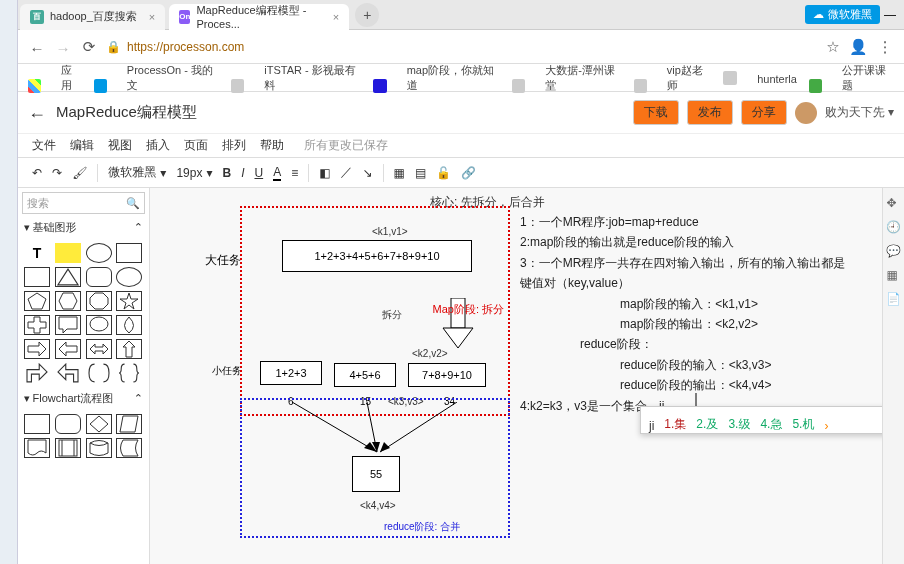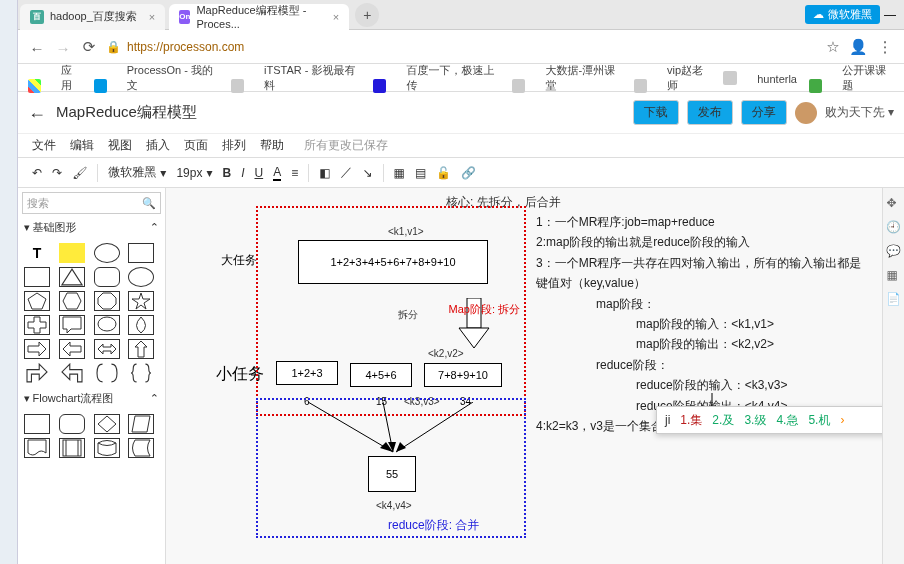--- a/index.html
+++ b/index.html
@@ -22,57 +22,57 @@
 .bm{display:flex;align-items:flex-end;gap:20px}
 .bm-ic{width:14px;height:14px;background:#ccc;border-radius:2px;display:inline-block}
 .bm-ic.apps{background:linear-gradient(45deg,#f44 25%,#4af 25% 50%,#ff4 50% 75%,#4f4 75%)}
 .bm-ic.pon{background:#0099e5}
 .bm-ic.baidu{background:#2319dc}
 .bm-ic.green{background:#4a4}
 .app-header{height:42px;display:flex;align-items:center;padding:0 10px;border-bottom:1px solid #eee}
 .back-arrow{font-size:18px;color:#333;margin-right:10px}
 .doc-title{font-size:15px;color:#333}
 .header-right{margin-left:auto;display:flex;align-items:center;gap:8px}
-.hbtn{border:1px solid #ccc;padding:3px 10px;border-radius:3px;color:#333;font-size:12px;background:#0ea5e9}
+.hbtn{border:1px solid #ccc;padding:3px 10px;border-radius:3px;color:#333;font-size:12px;background:#f97316}
 .avatar{width:22px;height:22px;border-radius:50%;background:#c96}
 .username{font-size:12px;color:#555}
 .menu-bar{height:24px;display:flex;align-items:center;gap:14px;padding:0 14px;border-bottom:1px solid #ddd;font-size:12px;color:#333}
 .menu-saved{color:#999;margin-left:6px}
 .toolbar{height:30px;display:flex;align-items:center;gap:10px;padding:0 14px;border-bottom:1px solid #ddd;font-size:12px;color:#333}
 .tb-sep{width:1px;height:18px;background:#ddd}
 .font-sel{display:flex;align-items:center;gap:4px}
 .bold{font-weight:bold}.ital{font-style:italic}.ul{text-decoration:underline}
 .main{display:flex;height:376px;position:relative}
-.sidebar{width:148px;border-right:1px solid #ddd;padding:4px;overflow:hidden}
+.sidebar{width:132px;border-right:1px solid #ddd;padding:4px;overflow:hidden}
 .search-box{width:100%;height:22px;border:1px solid #ccc;padding:0 4px;font-size:11px;color:#999;display:flex;align-items:center;justify-content:space-between}
 .shape-cat{font-size:11px;padding:6px 2px;color:#333;display:flex;align-items:center;justify-content:space-between}
 .shapes-grid{display:grid;grid-template-columns:repeat(4,1fr);gap:4px;padding:2px}
 .shape{width:26px;height:20px;border:1px solid #333;display:flex;align-items:center;justify-content:center;font-size:10px}
 .shape.txt{border:none;font-weight:bold;font-size:14px}
 .shape.note{border:none;background:#ffeb3b}
 .shape.circ{border-radius:50%}
 .shape svg{width:100%;height:100%}
 .watermark{position:absolute;left:2px;top:425px;font-size:12px;color:#888;text-shadow:1px 1px 2px #fff;font-weight:bold}
 .canvas{flex:1;background:#f8f8f8;position:relative;overflow:hidden}
 .canvas-inner{position:absolute;left:10px;top:0;width:720px;height:360px}
 .label-big{position:absolute;left:45px;top:64px;font-size:12px;writing-mode:horizontal-tb}
-.label-small{position:absolute;left:40px;top:176px;font-size:16px}
+.label-small{position:absolute;left:52px;top:176px;font-size:10px}
 .core-text{position:absolute;left:270px;top:6px;font-size:12px;color:#333}
 .red-box{position:absolute;left:80px;top:18px;width:270px;height:210px;border:2px dotted #d00}
 .blue-box{position:absolute;left:80px;top:210px;width:270px;height:140px;border:2px dotted #22d}
 .task-box{position:absolute;border:1px solid #000;background:#fff;display:flex;align-items:center;justify-content:center;font-size:11px}
 .kv-label{position:absolute;font-size:10px;color:#333}
 .map-label{position:absolute;right:4px;top:94px;font-size:11px;color:#d00}
-.reduce-label{position:absolute;left:130px;bottom:2px;font-size:12px;color:#22d}
+.reduce-label{position:absolute;left:142px;bottom:2px;font-size:10px;color:#22d}
 .arrow-down{position:absolute;left:196px;top:90px}
 .text-block{position:absolute;left:360px;top:24px;font-size:12px;line-height:1.7;color:#222;width:370px}
 .text-block div{white-space:nowrap}
 .indent1{padding-left:60px}.indent2{padding-left:100px}
 .cursor-mark{position:absolute;left:530px;top:205px;width:12px;height:16px}
-.ime-panel{position:absolute;left:480px;top:218px;width:260px;height:28px;background:#fff;border:1px solid #ccc;box-shadow:0 2px 6px rgba(0,0,0,.2);display:flex;align-items:center;gap:10px;padding:8px 8px;font-size:12px}
+.ime-panel{position:absolute;left:480px;top:218px;width:260px;height:28px;background:#fff;border:1px solid #ccc;box-shadow:0 2px 6px rgba(0,0,0,.2);display:flex;align-items:flex-end;gap:10px;padding:0 8px;font-size:12px}
 .ime-panel .c1{color:#b91c1c}
 .ime-panel .cn{color:#1a6}
 .ime-s{position:absolute;right:-4px;top:-10px;width:20px;height:20px;background:#d00;color:#fff;border-radius:3px;display:flex;align-items:center;justify-content:center;font-style:italic;font-weight:bold}
 .right-tools{position:absolute;right:0;top:0;width:22px;background:#f4f4f4;height:100%;border-left:1px solid #ddd;display:flex;flex-direction:column;align-items:center;gap:10px;padding-top:8px}
 .rt-ic{width:14px;height:14px;color:#666;font-size:12px}
 .small-num{position:absolute;font-size:10px}
 .left-strip{width:18px;background:#e8eef4;border-right:1px solid #ccd}
 </style>
 </head>
 <body>
@@ -122,21 +122,21 @@
   <div class="bm">
         <span class="bm-ic pon"></span>
         <span>ProcessOn - 我的文</span>
       </div>
   <div class="bm">
         <span class="bm-ic"></span>
         <span>iTSTAR - 影视最有料</span>
       </div>
   <div class="bm">
         <span class="bm-ic baidu"></span>
-        <span>百度一下，极速上传</span>
+        <span>map阶段，你就知道</span>
       </div>
   <div class="bm">
         <span class="bm-ic"></span>
         <span>大数据-潭州课堂</span>
       </div>
   <div class="bm">
         <span class="bm-ic"></span>
         <span>vip赵老师</span>
       </div>
   <div class="bm">
@@ -342,21 +342,21 @@
   </div>
 
   <div class="canvas">
     <div class="canvas-inner">
       <div class="core-text">核心: 先拆分，后合并</div>
       <div class="label-big">大任务</div>
       <div class="label-small">小任务</div>
 
       <div class="red-box">
         <div class="kv-label" style="left:130px;top:18px">&lt;k1,v1&gt;</div>
-        <div class="task-box" style="left:40px;top:32px;width:190px;height:44px">
+        <div class="task-box" style="left:40px;top:32px;width:190px;height:32px">
               <span>1+2+3+4+5+6+7+8+9+10</span>
             </div>
         <svg class="arrow-down" width="40" height="52">
               <rect x="13" y="0" width="14" height="30" fill="#fff" stroke="#000"></rect>
               <polygon points="5,30 35,30 20,50" fill="#fff" stroke="#000"></polygon>
             </svg>
         <div class="kv-label" style="left:140px;top:100px">拆分</div>
         <div class="map-label">Map阶段: 拆分</div>
         <div class="kv-label" style="left:170px;top:140px">&lt;k2,v2&gt;</div>
         <div class="task-box" style="left:18px;top:153px;width:62px;height:24px">
@@ -389,21 +389,20 @@
             </div>
         <div class="kv-label" style="left:118px;top:100px">&lt;k4,v4&gt;</div>
         <div class="reduce-label">reduce阶段: 合并</div>
       </div>
 
       <div class="text-block">
         <div>1：一个MR程序:job=map+reduce</div>
         <div>2:map阶段的输出就是reduce阶段的输入</div>
         <div>3：一个MR程序一共存在四对输入输出，所有的输入输出都是</div>
         <div>键值对（key,value）</div>
-        <div class="indent1">map阶段：</div>
         <div class="indent2">map阶段的输入：&lt;k1,v1&gt;</div>
         <div class="indent2">map阶段的输出：&lt;k2,v2&gt;</div>
         <div class="indent1">reduce阶段：</div>
         <div class="indent2">reduce阶段的输入：&lt;k3,v3&gt;</div>
         <div class="indent2">reduce阶段的输出：&lt;k4,v4&gt;</div>
         <div>4:k2=k3，v3是一个集合，ji</div>
       </div>
 
       <svg class="cursor-mark">
             <line x1="6" y1="0" x2="6" y2="16" stroke="#000"></line>

